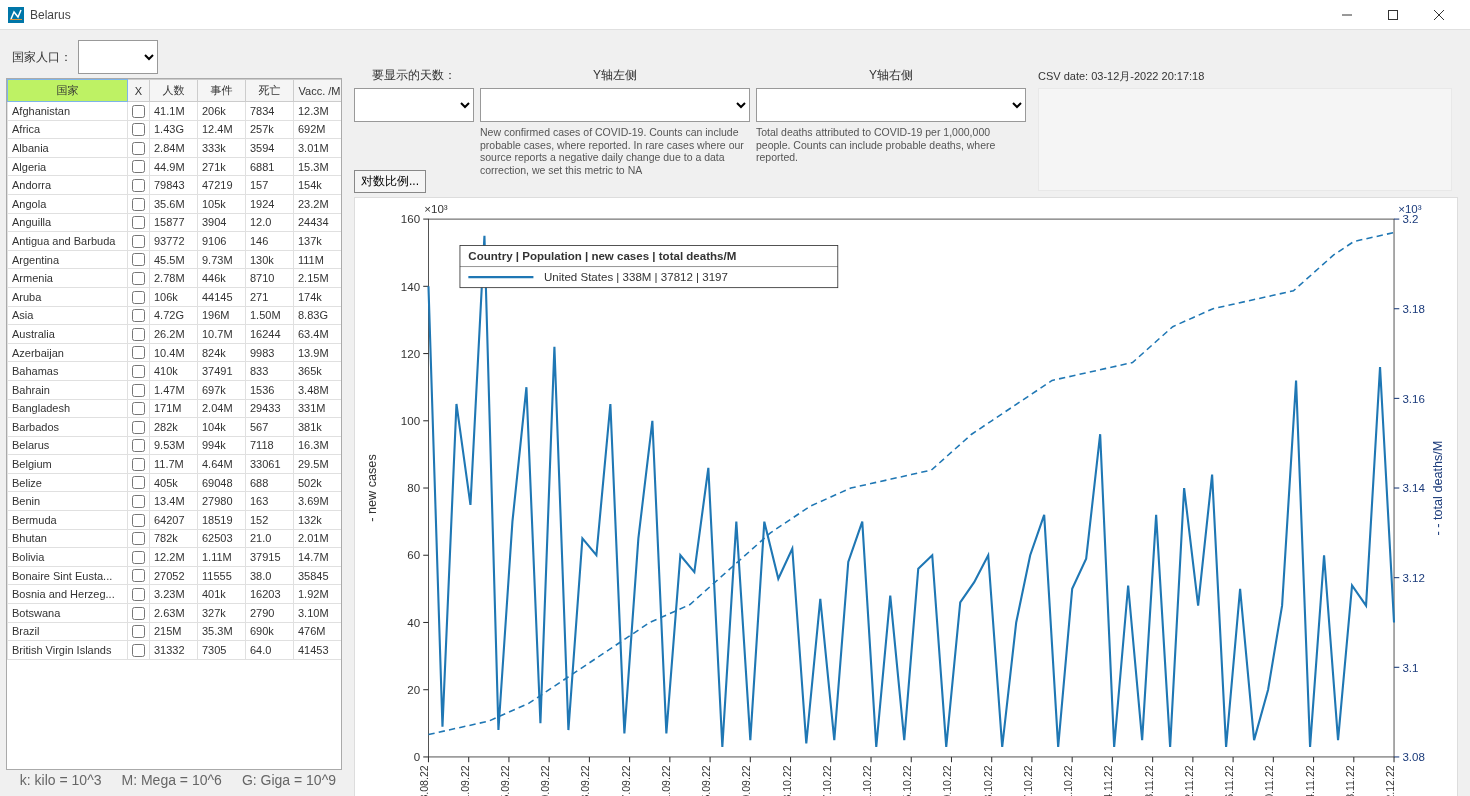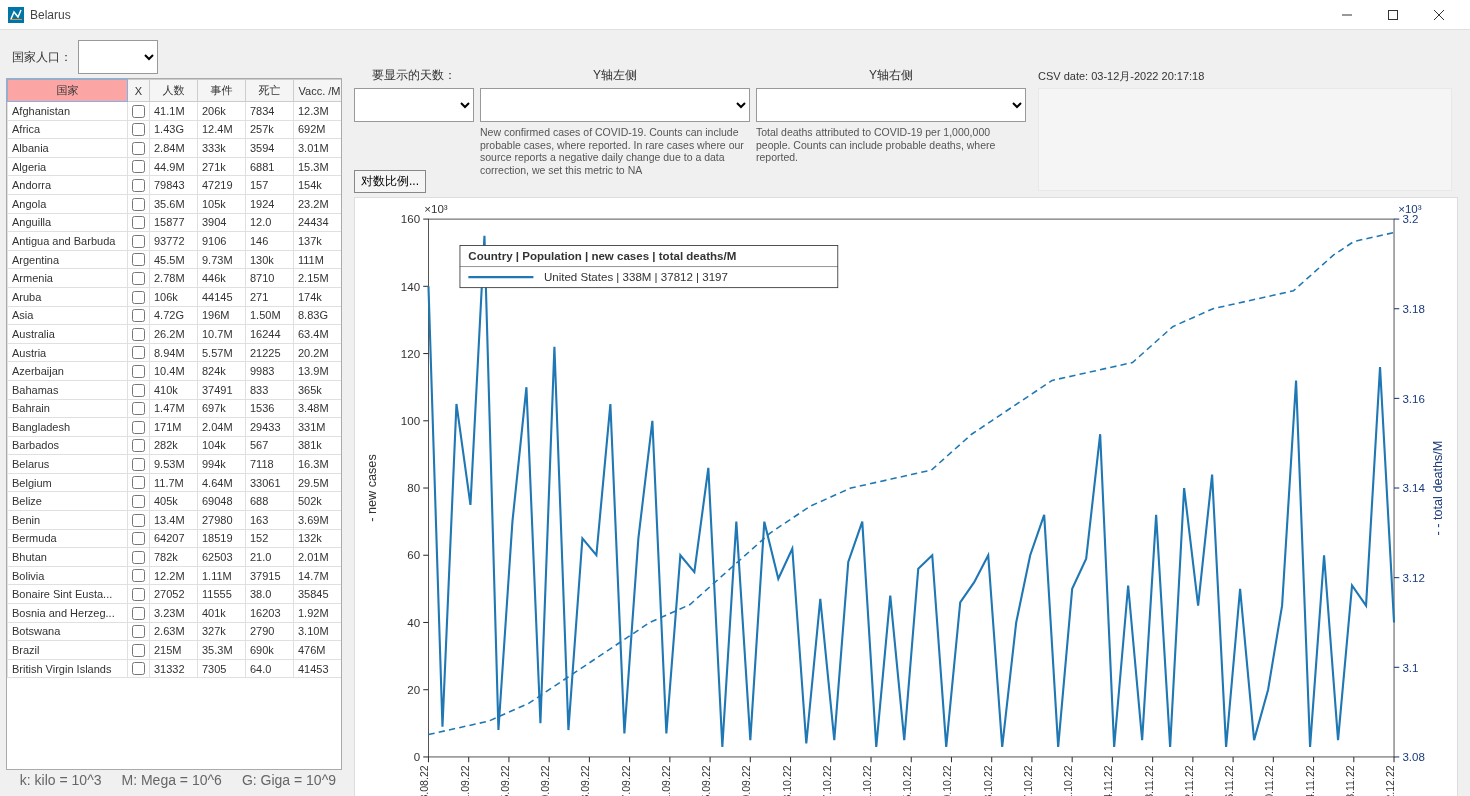--- a/index.html
+++ b/index.html
@@ -10,21 +10,21 @@
 .titlebar .wbtns { display: flex; }
 .titlebar .wbtn { width: 46px; height: 30px; display: flex; align-items: center; justify-content: center; color: #555; }
 .main { display: flex; height: calc(100% - 30px); padding: 6px; gap: 6px; }
 .left { width: 336px; background: #f0f0f0; display: flex; flex-direction: column; }
 .left-top { display: flex; align-items: center; padding: 4px 6px; gap: 6px; }
 .left-top label { font-size: 12px; }
 .sel, select { background: #fff; border: 1px solid #999; padding: 16px 4px; font-size: 12px; height: 20px; }
 .table-wrap { flex: 1; border: 1px solid #aaa; background: #fff; overflow-y: scroll; overflow-x: hidden; position: relative; }
 .tbl { width: 100%; border-collapse: collapse; table-layout: fixed; }
 .tbl th { background: #f5f5f5; border: 1px solid #ccc; padding: 3px 2px; font-weight: normal; text-align: center; font-size: 11px; white-space: nowrap; overflow: hidden; }
-.tbl th.sorted { background: #fca5a5; border: 1px solid #7EB4EA;}
+.tbl th.sorted { background: #bef264; border: 1px solid #7EB4EA;}
 .tbl td { border: 1px solid #e0e0e0; padding: 2px 4px; font-size: 11px; white-space: nowrap; overflow: hidden; text-overflow: ellipsis; }
 .tbl td.chk { text-align: center; width: 22px; }
 .tbl td.chk input { vertical-align: middle; }
 .tbl tbody tr td:first-child { text-align: left; }
 .legend-note { font-size: 14px; color: #666; padding: 2px 6px; display:flex; gap:20px; justify-content: flex-end;}
 .right { flex: 1; display: flex; flex-direction: column; background: #f0f0f0; margin-top: 29px; }
 .right-top { display: flex; gap: 6px; padding: 2px 6px 0 6px; }
 .ctrl-col { display: flex; flex-direction: column; gap: 4px; }
 .ctrl-col.days { width: 120px; }
 .ctrl-col.ax { width: 270px; }
@@ -195,28 +195,20 @@
               <td>1.50M</td>
               <td>8.83G</td>
             </tr>
             <tr>
               <td>Australia</td>
               <td class="chk"><input type="checkbox" style=""></td>
               <td>26.2M</td>
               <td>10.7M</td>
               <td>16244</td>
               <td>63.4M</td>
-            </tr>
-            <tr>
-              <td>Austria</td>
-              <td class="chk"><input type="checkbox" style=""></td>
-              <td>8.94M</td>
-              <td>5.57M</td>
-              <td>21225</td>
-              <td>20.2M</td>
             </tr>
             <tr>
               <td>Azerbaijan</td>
               <td class="chk"><input type="checkbox" style=""></td>
               <td>10.4M</td>
               <td>824k</td>
               <td>9983</td>
               <td>13.9M</td>
             </tr>
             <tr>

